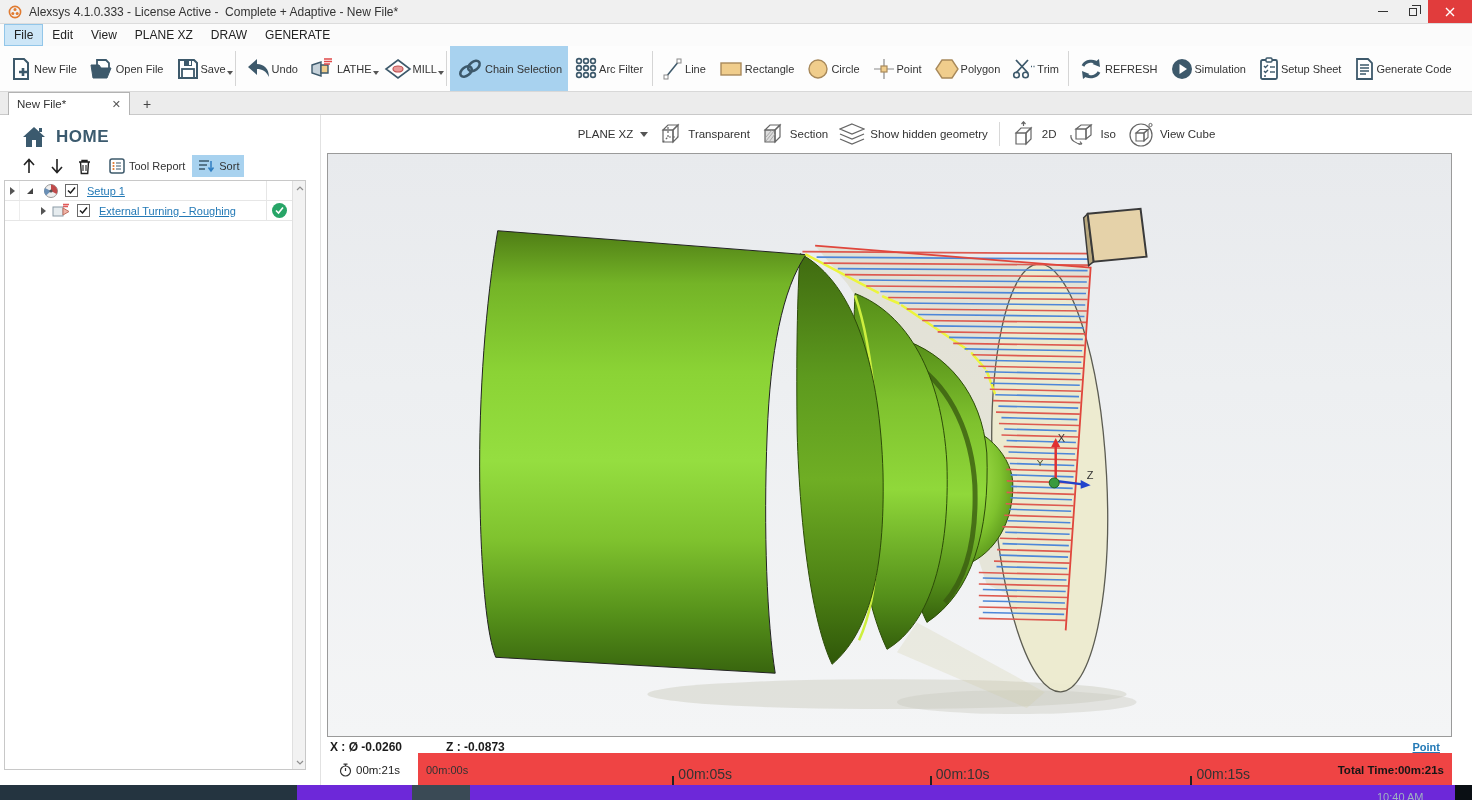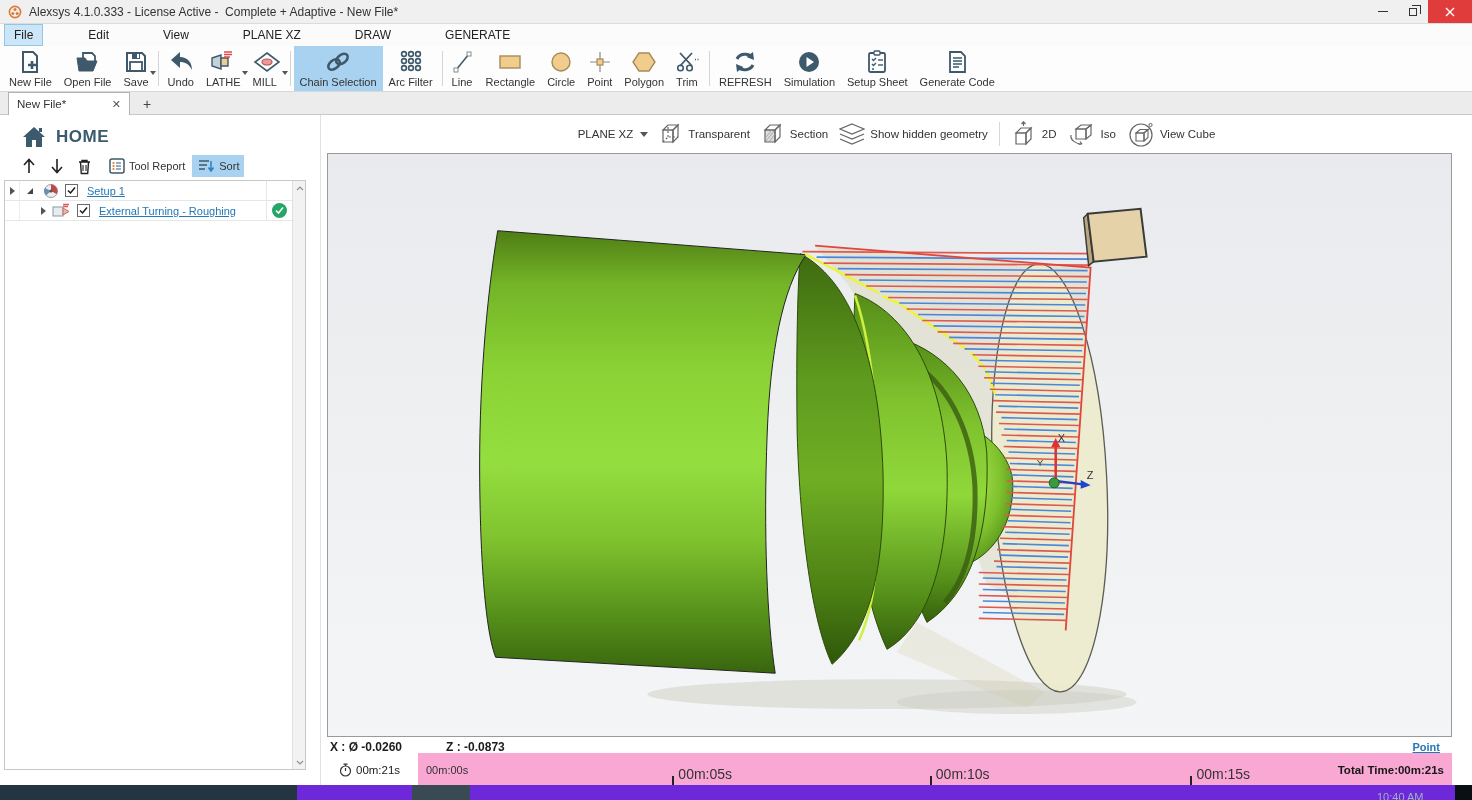--- a/index.html
+++ b/index.html
@@ -12,28 +12,28 @@
   .app-logo { margin-left:8px; display:flex; }
   .win-title { font-size:12px; color:#333; margin-left:7px; white-space:pre; }
   .win-controls { margin-left:auto; display:flex; height:100%; }
   .win-btn { width:30px; height:100%; display:flex; align-items:center; justify-content:center; }
   .win-close { width:44px; background:#e13c3c; }
   .min-bar { width:10px; height:1px; background:#333; }
   .restore-box { width:8px; height:8px; border:1px solid #333; position:relative; background:#f0f0f0; }
   .restore-box:before { content:""; position:absolute; left:2px; top:-4px; width:8px; height:8px; border:1px solid #333; border-left:none; border-bottom:none; }
 
   
-  .menubar { position:absolute; top:24px; left:0; right:0; height:22px; background:#fbfbfb; display:flex; align-items:stretch; padding-left:4px;gap:36px; }
+  .menubar { position:absolute; top:24px; left:0; right:0; height:22px; background:#fbfbfb; display:flex; align-items:stretch; padding-left:4px; }
   .menu-item { display:flex; align-items:center; padding:0 9px; font-size:12px; color:#222; }
   .menu-item.active { background:#cde6f7; border:1px solid #92c6e9; }
 
   
   .toolbar { position:absolute; top:46px; left:0; right:0; height:46px; background:#fdfdfd;
              border-bottom:1px solid #d8d8d8; display:flex; align-items:stretch; padding-left:3px; }
-  .tool { display:flex; flex-direction:column; justify-content:flex-end; padding:3px 6px 3px 6px; gap:1px; position:relative; }
+  .tool { display:flex; align-items:center; justify-content:flex-end; padding:3px 6px 3px 6px; gap:1px; position:relative; }
   .tool .ticon { height:26px; display:flex; align-items:center; justify-content:center; }
   .tool .tlabel { font-size:11px; color:#333; white-space:nowrap; line-height:12px; }
   .tool.hl { background:#a8d2ef; }
   .tsep { width:1px; background:#d5d5d5; margin:5px 3px; }
   .dd-caret { position:absolute; right:-1px; bottom:16px; width:0; height:0;
               border-left:3px solid transparent; border-right:3px solid transparent; border-top:4px solid #555; }
 
   
   .tabbar { position:absolute; top:92px; left:0; right:0; height:23px; background:#ececec;
             border-bottom:1px solid #c9c9c9; display:flex; align-items:flex-end; }
@@ -74,21 +74,21 @@
   .viewport { position:absolute; left:327px; top:153px; width:1125px; height:584px; border:1px solid #9a9a9a;
               background:linear-gradient(180deg,#e8eaed 0%, #edeff1 40%, #f4f5f6 100%); }
   .viewport svg { display:block; width:100%; height:100%; }
 
   
   .statusrow { position:absolute; left:330px; top:737px; height:20px; display:flex; gap:44px; align-items:center; }
   .coord { font-size:12px; font-weight:700; color:#1b1b1b; }
   .unit-link { position:absolute; right:32px; top:741px; font-size:11px; color:#2379b6; text-decoration:underline; font-weight:600; }
   .timeline { position:absolute; left:327px; top:759px; right:20px; height:21px; display:flex; align-items:center;justify-content:flex-end; }
   .elapsed { width:91px; display:flex; align-items:center; gap:4px; padding-left:12px; font-size:11.5px; color:#222; }
-  .tl-bar { flex:1; height:33px; background:#f9a8d4; position:relative; display:flex; align-items:center; }
+  .tl-bar { flex:1; height:33px; background:#ef4444; position:relative; display:flex; align-items:center; }
   .tl-start { font-size:11px; color:#333; margin-left:8px; }
   .tl-tick { position:absolute; bottom:0; display:flex; align-items:flex-end; gap:4px; }
   .tl-tick .mark { width:2px; height:10px; background:#222; }
   .tl-tick .tlabel { font-size:14px; color:#333; position:relative; top:-4px; }
   .tl-total { position:absolute; right:8px; font-size:11.5px; font-weight:700; color:#161616; }
 
   
   .taskbar { position:absolute; left:0; right:0; bottom:0; height:15px; background:#6d28d9; }
   .tb-seg1 { position:absolute; left:0; top:0; bottom:0; width:297px; background:#243440; }
   .tb-seg2 { position:absolute; left:412px; top:0; bottom:0; width:58px; background:#3a4a55; }

